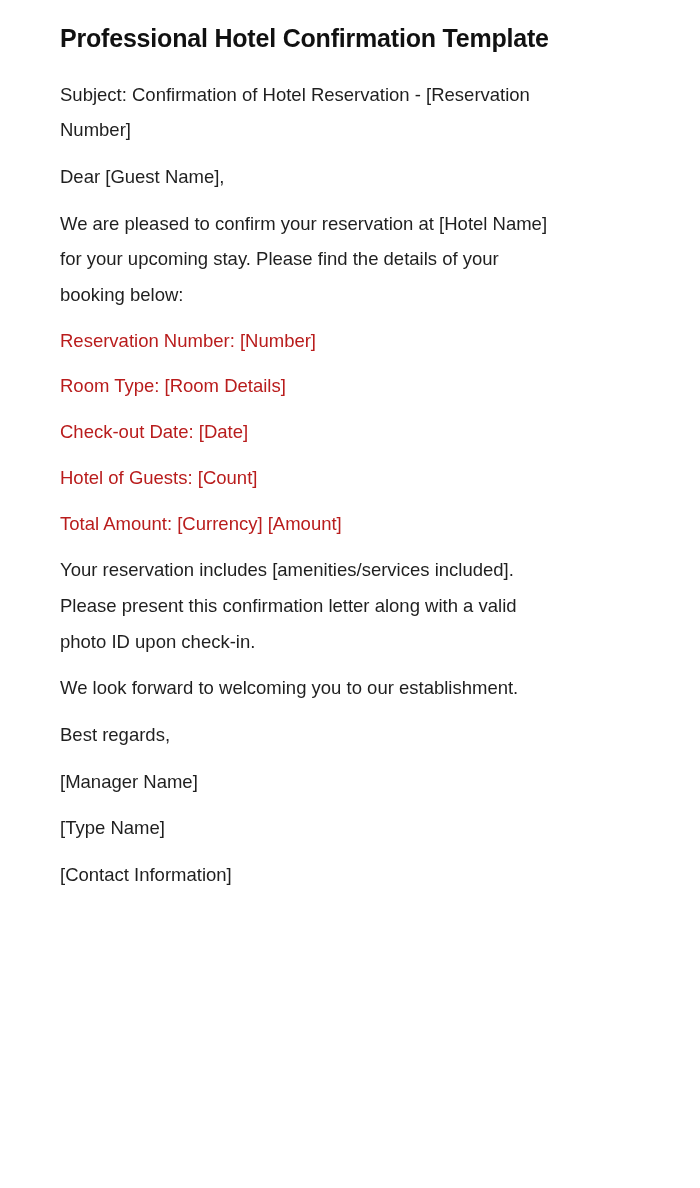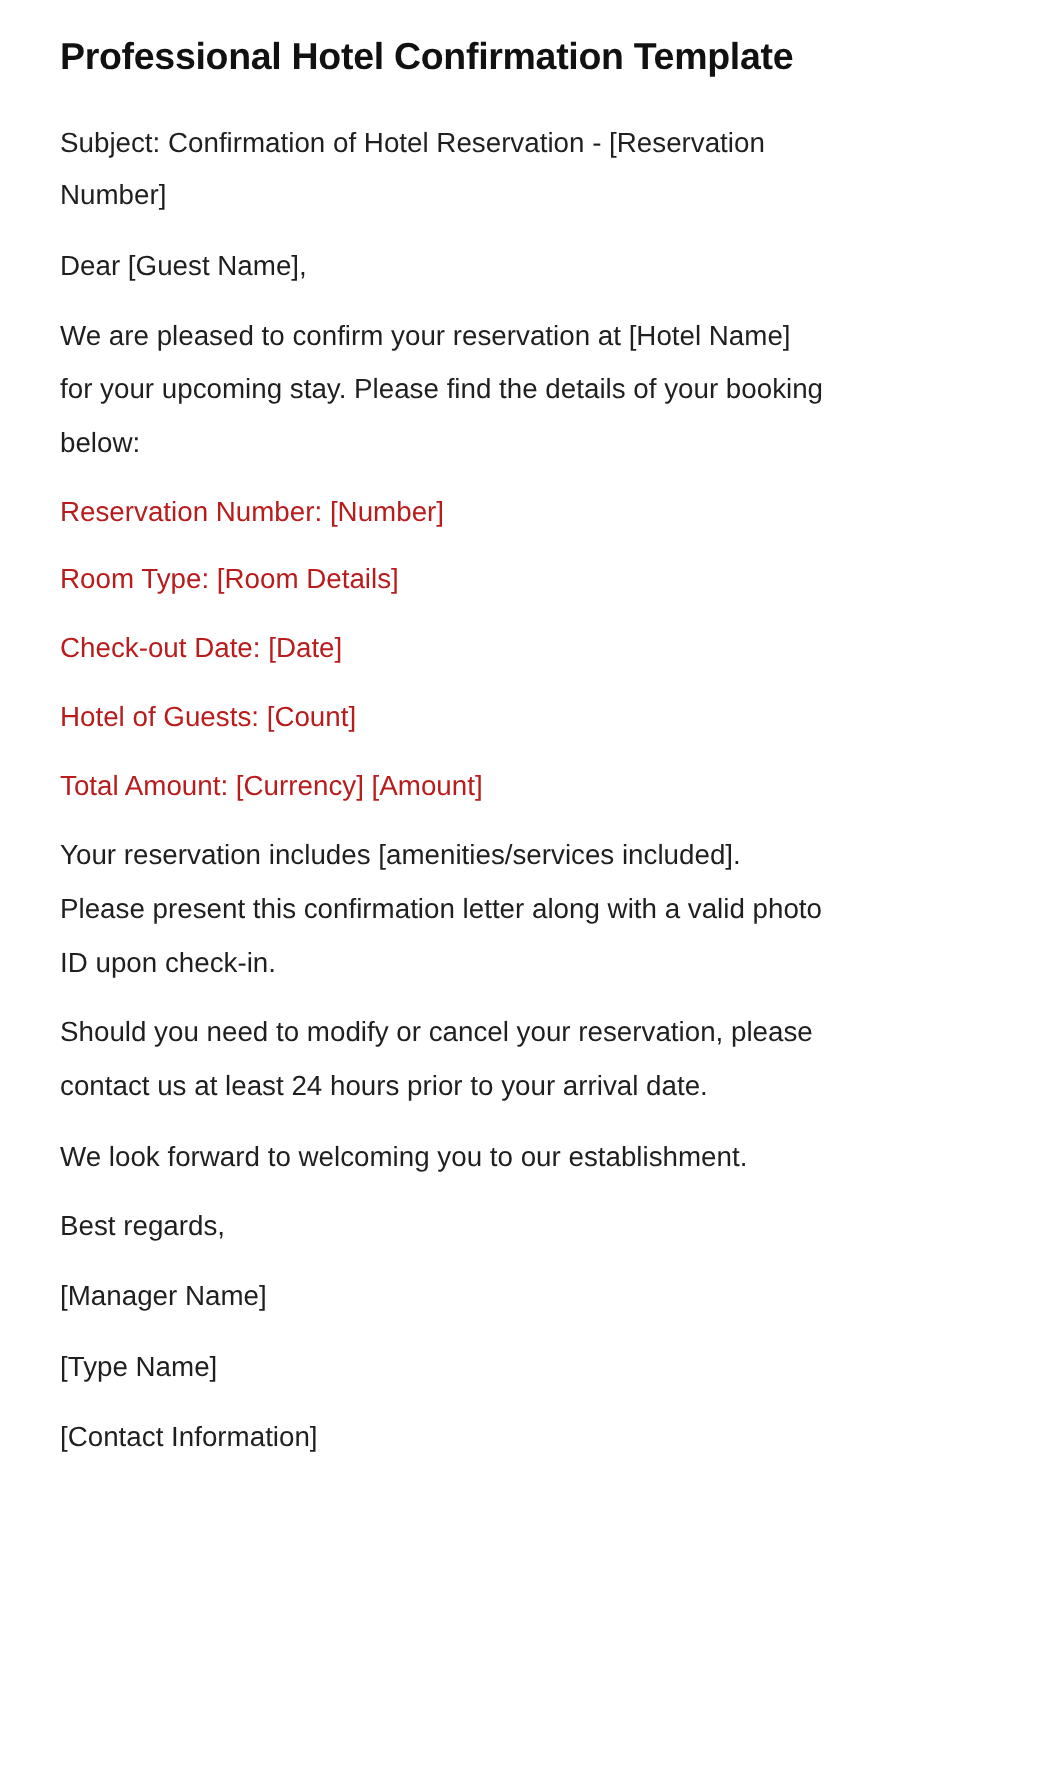--- a/index.html
+++ b/index.html
@@ -10,21 +10,21 @@
   body {
     width: 700px;
     min-height: 1188px;
     font-family: "Liberation Sans", sans-serif;
     color: #1a1a1a;
     -webkit-font-smoothing: antialiased;
   }
   .page {
     box-sizing: border-box;
     width: 590px;
-    padding: 22px 40px 30px 40px;
+    padding: 22px 40px 30px 60px;
   }
   .doc-title {
     font-size: 25px;
     font-weight: bold;
     line-height: 1.3;
     letter-spacing: -0.2px;
     margin: 0 0 22px 0;
     color: #111111;
   }
   .para {
@@ -61,21 +61,20 @@
   <div>
     <p class="detail-line">Reservation Number: [Number]</p>
     <p class="detail-line">Room Type: [Room Details]</p>
     <p class="detail-line">Check-out Date: [Date]</p>
     <p class="detail-line">Hotel of Guests: [Count]</p>
     <p class="detail-line">Total Amount: [Currency] [Amount]</p>
   </div>
 
   <p class="para block">Your reservation includes [amenities/services included]. Please present this confirmation letter along with a valid photo ID upon check-in.</p>
 
-  <p class="para block">Should you need to modify or cancel your reservation, please contact us at least 24 hours prior to your arrival date.</p>
 
   <p class="para">We look forward to welcoming you to our establishment.</p>
 
   <p class="para">Best regards,</p>
 
   <p class="para">[Manager Name]</p>
 
   <p class="para">[Type Name]</p>
 
   <p class="para">[Contact Information]</p>

